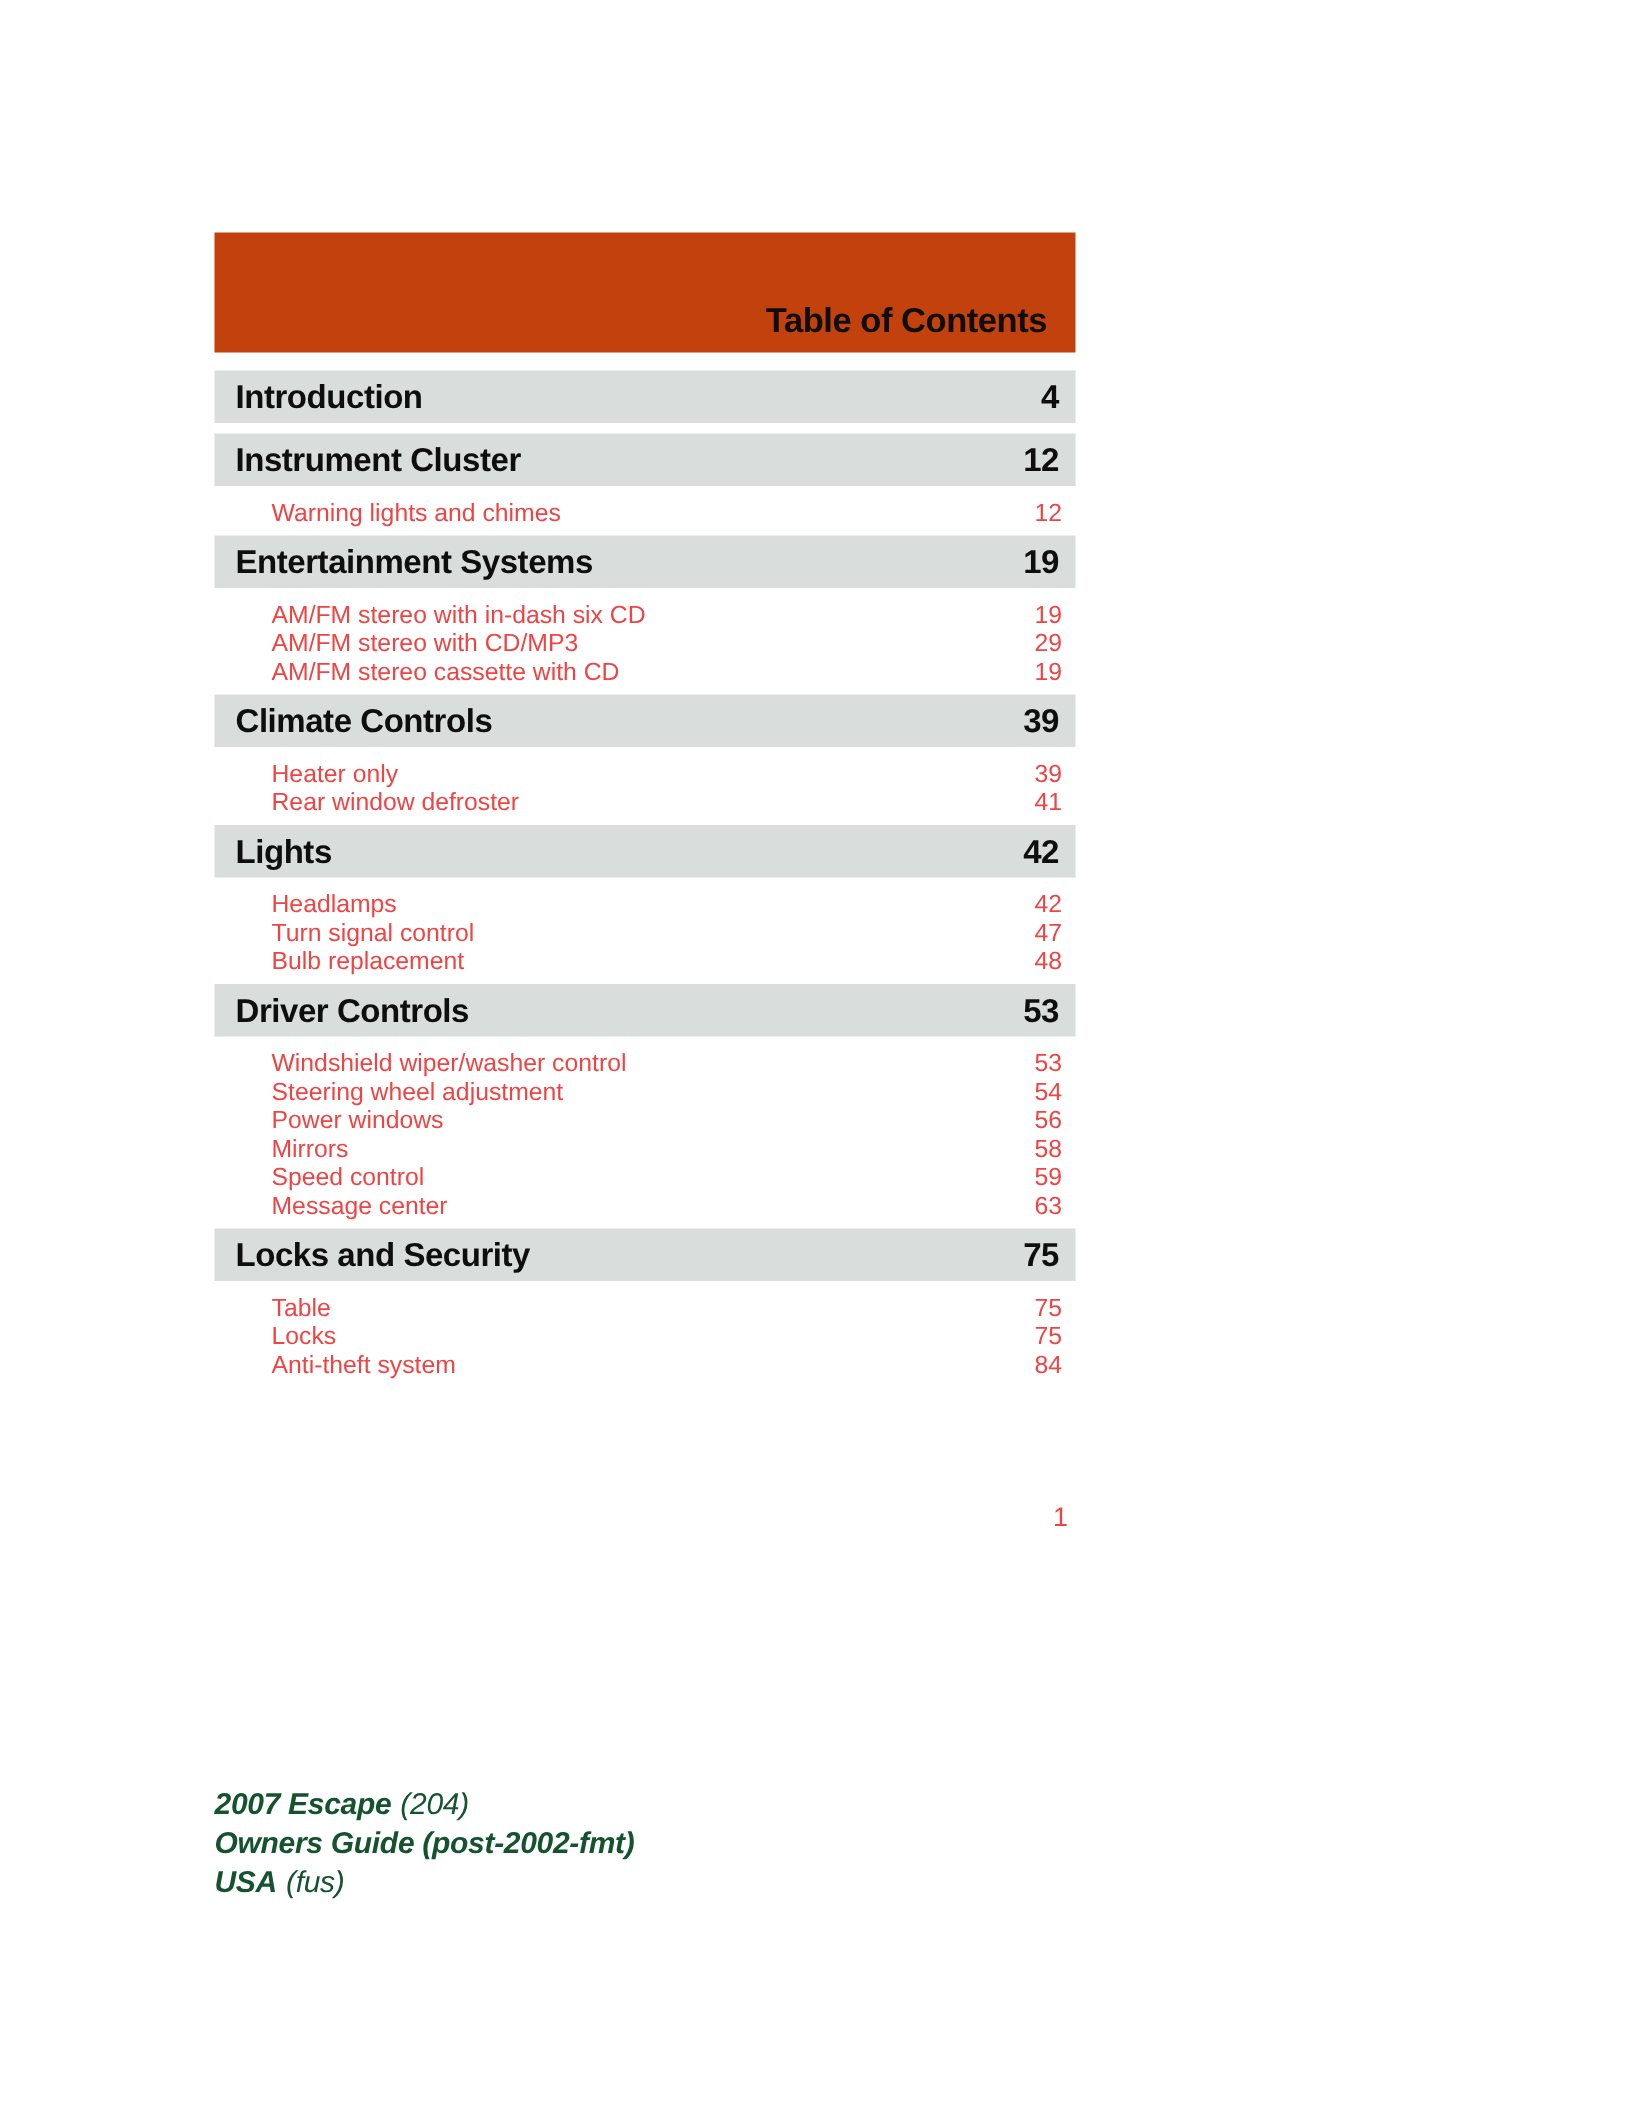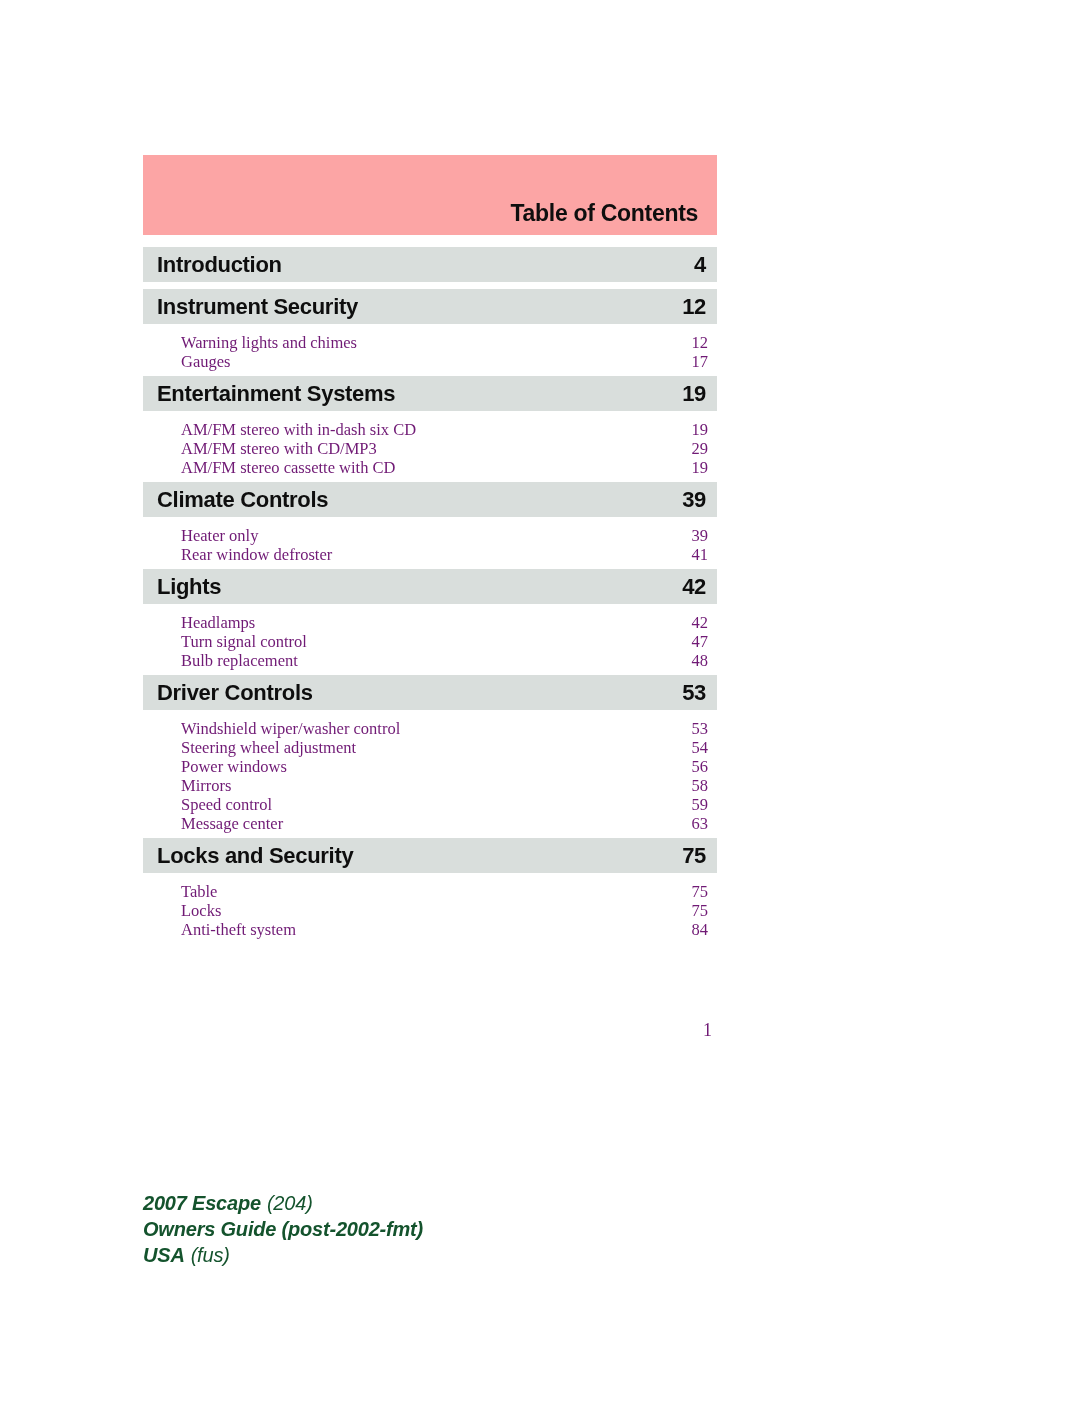--- a/index.html
+++ b/index.html
@@ -12,21 +12,21 @@
     overflow:hidden;
   }
   .content {
     position:absolute;
     left:143px; top:155px;
     width:574px;
   }
   .header-box {
     position:relative;
     height:80px;
-    background:#fca5a5;
+    background:#c2410c;
   }
   .toc-title {
     position:absolute;
     right:19px; bottom:8px;
     font-size:23px;
     font-weight:bold;
     letter-spacing:-0.3px;
     color:#0e0e0e;
   }
   .bar {
@@ -50,23 +50,23 @@
     padding:9px 0 5px 0;
   }
   .item-row {
     display:flex;
     justify-content:space-between;
     padding-left:38px;
     padding-right:9px;
     line-height:19px;
   }
   .item-label, .item-page, .folio {
-    font-family:Liberation Serif, serif;
+    font-family:Liberation Sans, sans-serif;
     font-size:16.5px;
-    color:#701a75;
+    color:#ef4444;
   }
   .folio {
     margin-top:76px;
     text-align:right;
     padding-right:5px;
     font-size:18px;
   }
   .footer {
     position:absolute;
     left:143px; top:1190px;
@@ -87,31 +87,27 @@
   <div class="content">
     <div class="header-box">
       <div class="toc-title">Table of Contents</div>
     </div>
     <div id="sections">
         <div class="bar">
           <span class="bar-label">Introduction</span>
           <span class="bar-page">4</span>
         </div>
         <div class="bar">
-          <span class="bar-label">Instrument Security</span>
+          <span class="bar-label">Instrument Cluster</span>
           <span class="bar-page">12</span>
         </div>
         <div class="items">
           <div class="item-row">
             <span class="item-label">Warning lights and chimes</span>
             <span class="item-page">12</span>
-          </div>
-          <div class="item-row">
-            <span class="item-label">Gauges</span>
-            <span class="item-page">17</span>
           </div>
         </div>
         <div class="bar">
           <span class="bar-label">Entertainment Systems</span>
           <span class="bar-page">19</span>
         </div>
         <div class="items">
           <div class="item-row">
             <span class="item-label">AM/FM stereo with in-dash six CD</span>
             <span class="item-page">19</span>

